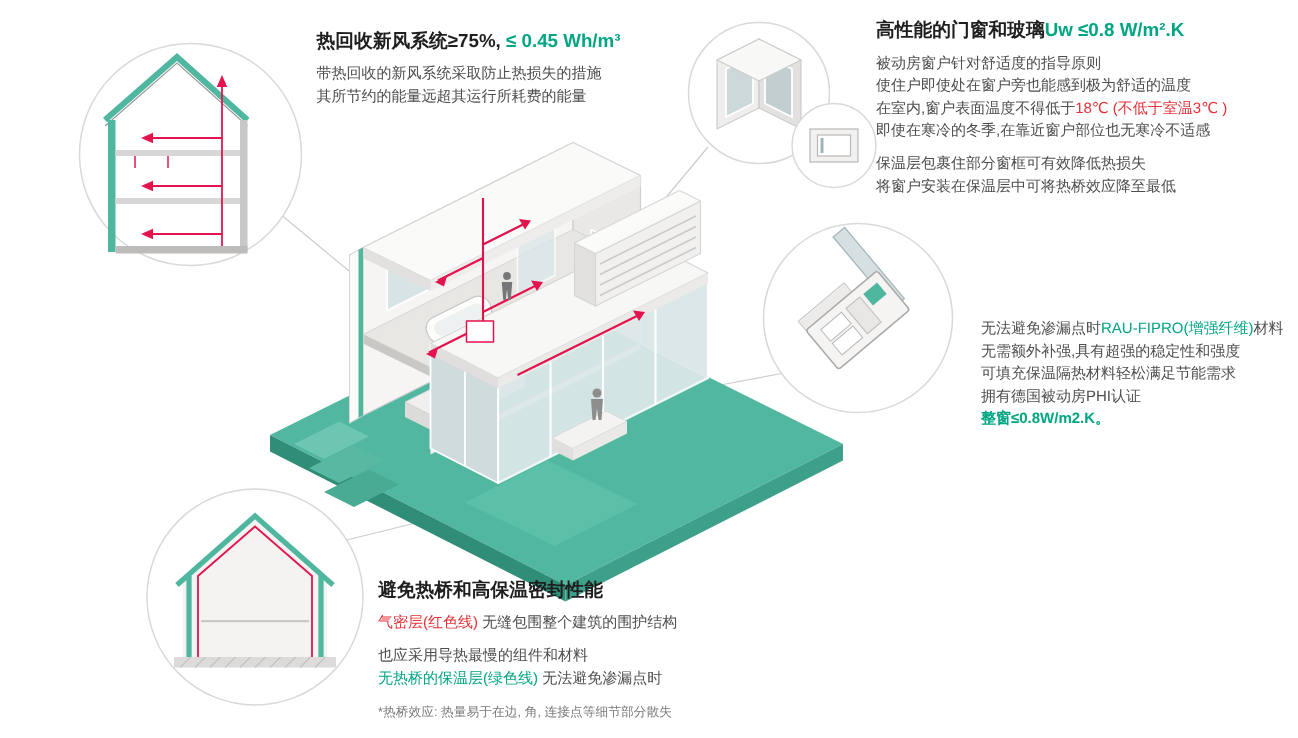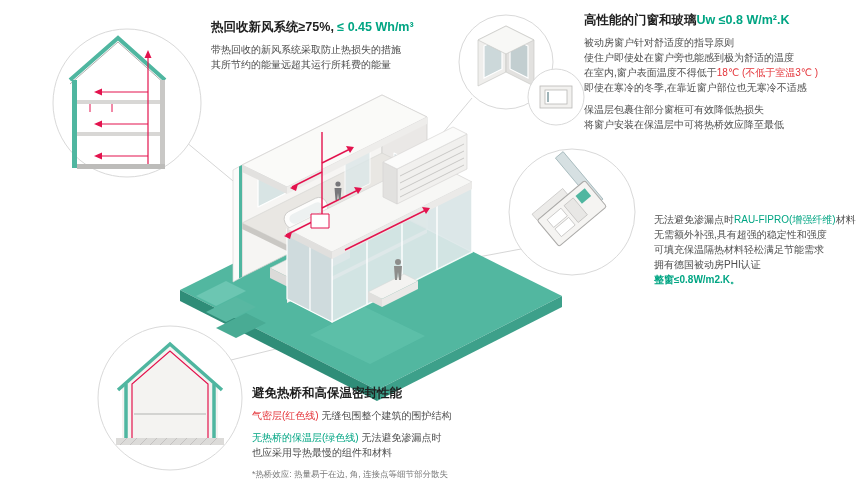--- a/index.html
+++ b/index.html
@@ -235,18 +235,18 @@
     <div class="line">无需额外补强,具有超强的稳定性和强度</div>
     <div class="line">可填充保温隔热材料轻松满足节能需求</div>
     <div class="line">拥有德国被动房PHI认证</div>
     <div class="line green bold">整窗≤0.8W/m2.K。</div>
   </div>
 
   <div class="tb" style="left:252px;top:386px;width:300px">
     <div class="title">避免热桥和高保温密封性能</div>
     <div class="line"><span class="red">气密层(红色线)</span><span> 无缝包围整个建筑的围护结构</span></div>
     <div class="gap"></div>
+    <div class="line">也应采用导热最慢的组件和材料</div>
     <div class="line"><span class="green">无热桥的保温层(绿色线)</span><span> 无法避免渗漏点时</span></div>
-    <div class="line">也应采用导热最慢的组件和材料</div>
     <div class="footnote">*热桥效应: 热量易于在边, 角, 连接点等细节部分散失</div>
   </div>
 
 </div>
 
 </body></html>

